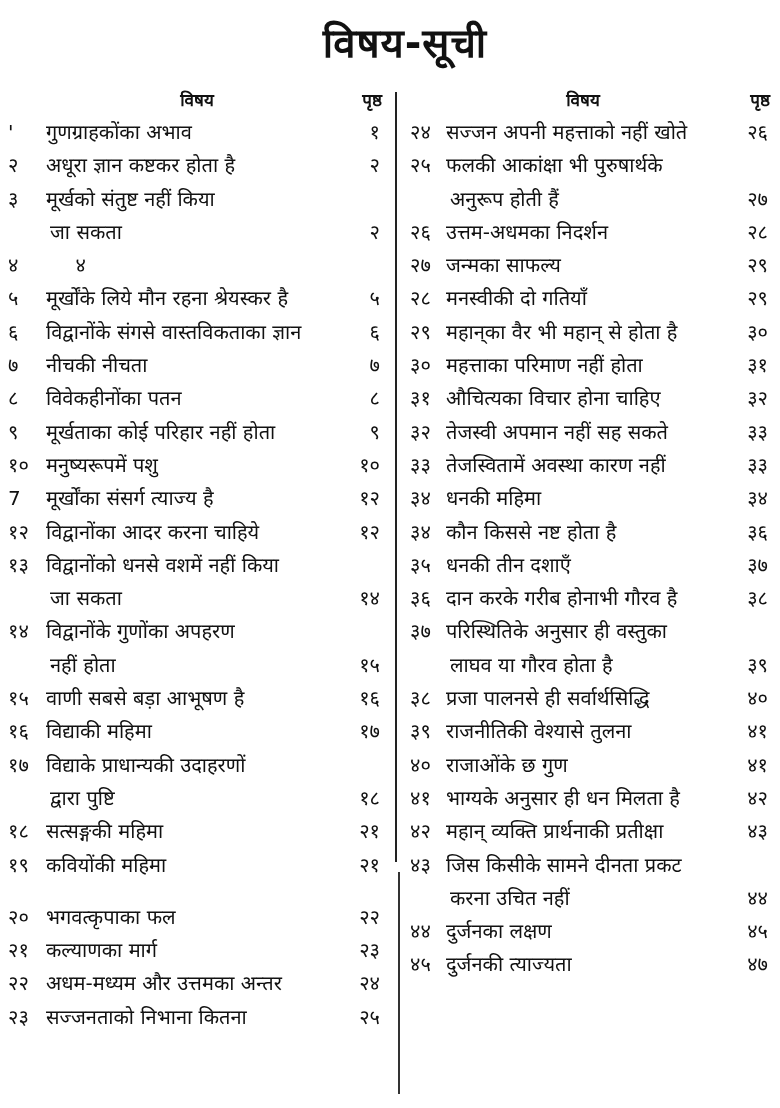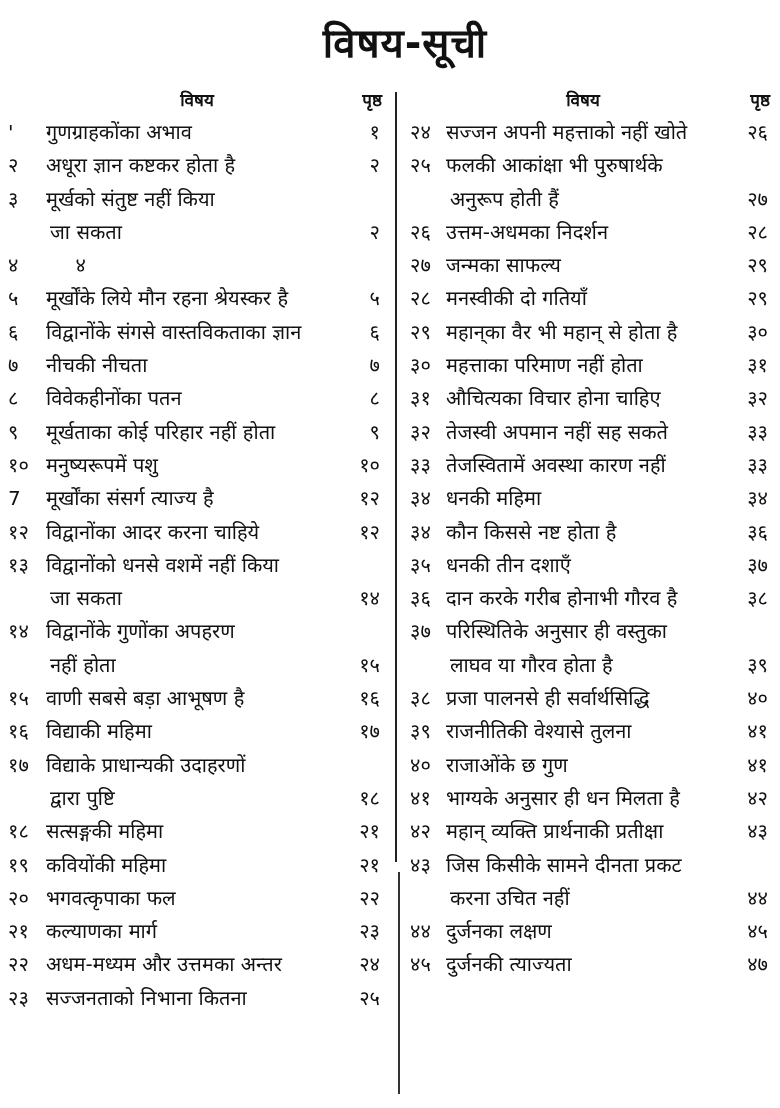--- a/index.html
+++ b/index.html
@@ -181,21 +181,21 @@
         <span class="pg">२१</span>
       </div>
       <div class="entry">
         <span class="num" style="align-self: flex-start; height: 33.3px; line-height: 33.3px;">१९</span>
         <span class="txt">
           <span class="line">कवियोंकी महिमा</span>
         </span>
         <span class="pg">२१</span>
       </div>
       <div class="entry">
-        <span class="num" style="align-self: flex-start; height: 33.3px; line-height: 33.3px;">२०</span>
+        <span class="num" style="align-self: flex-start; height: 33.3px; line-height: 33.3px; margin-top: 19px;">२०</span>
         <span class="txt">
           <span class="line">भगवत्कृपाका फल</span>
         </span>
         <span class="pg">२२</span>
       </div>
       <div class="entry">
         <span class="num" style="align-self: flex-start; height: 33.3px; line-height: 33.3px;">२१</span>
         <span class="txt">
           <span class="line">कल्याणका मार्ग</span>
         </span>

